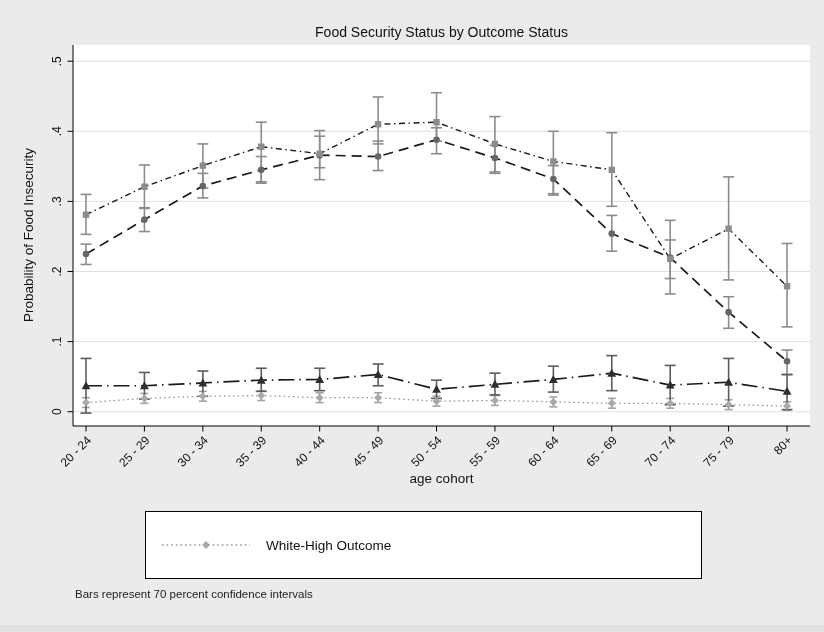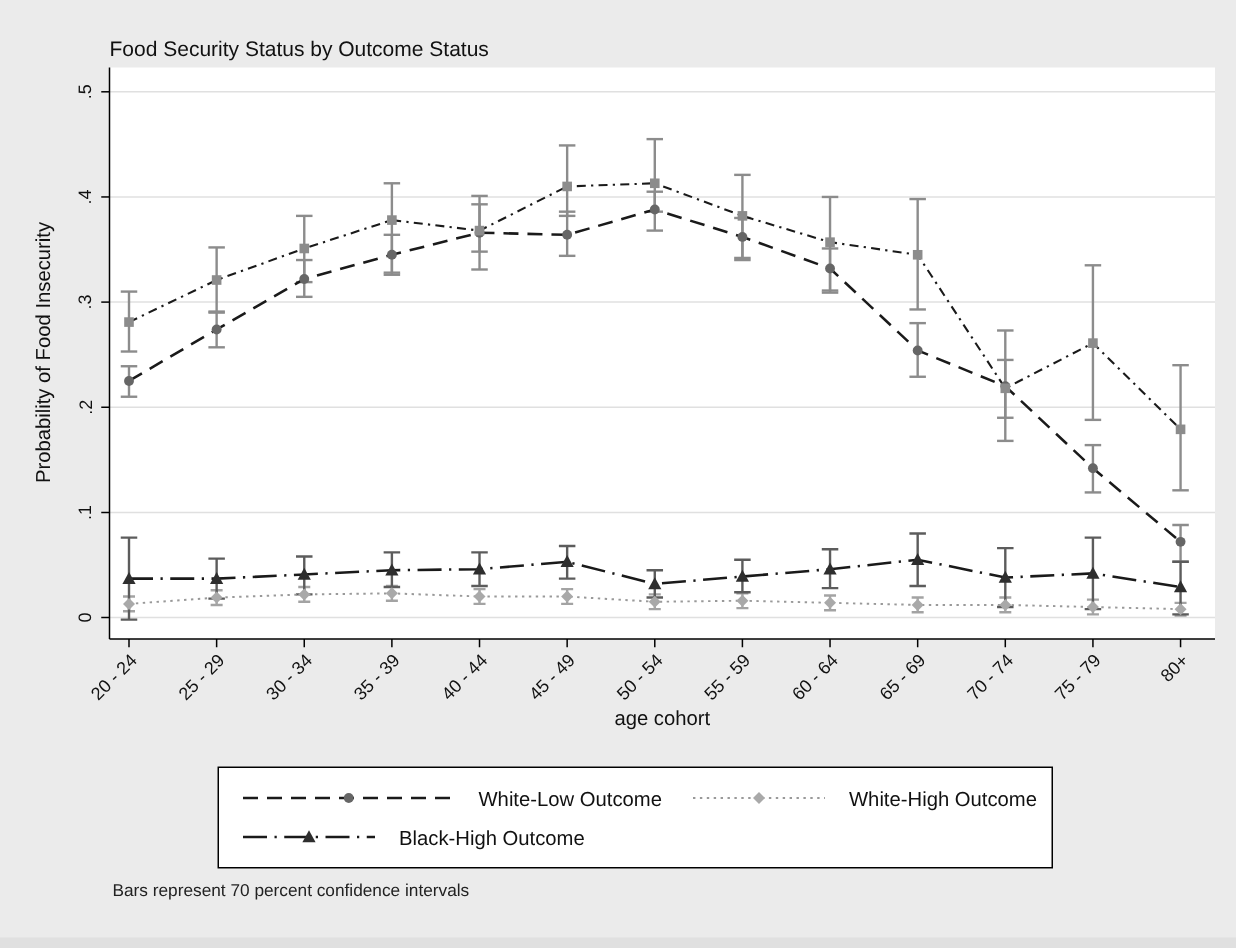--- a/index.html
+++ b/index.html
@@ -4,21 +4,21 @@
 <style>
   html,body{margin:0;padding:0;}
   body{
     width:824px;height:632px;position:relative;overflow:hidden;
     background:#ebebeb;
     font-family:"Liberation Sans", sans-serif;
     color:#111;
   }
   #chart-title{
     position:absolute;left:73px;top:24px;width:737px;
-    text-align:left;font-size:14px;color:#111;
+    text-align:center;font-size:14px;color:#111;
   }
   #chart-svg{position:absolute;left:0;top:0;}
   #x-axis-title{
     position:absolute;left:73px;top:471px;width:737px;
     text-align:center;font-size:13.5px;color:#111;
   }
   #y-axis-title{
     position:absolute;left:-120px;top:226px;width:300px;height:18px;
     text-align:center;font-size:13.5px;color:#111;
     transform:rotate(-90deg);
@@ -318,37 +318,23 @@
       <text x="793.04" y="441" text-anchor="end" font-size="12" fill="#111111" transform="rotate(-45 793.04 441)" class="tick-text">80+</text>
     </g>
   </svg>
 
 <div id="x-axis-title">age cohort</div>
 <div id="y-axis-title">Probability of Food Insecurity</div>
 
 <div id="legend-box">
   <div id="legend-grid">
       <div class="legend-item">
-        <svg width="145" height="16">
-          <line x1="2" y1="8" x2="143" y2="8" stroke="#1a1a1a" stroke-width="1.7" stroke-dasharray="10 6"></line>
-          <circle cx="72.5" cy="8" r="3.3" fill="#666666"></circle>
-        </svg>
-        <span class="legend-label">White-Low Outcome</span>
-      </div>
-      <div class="legend-item">
         <svg width="92" height="16">
           <line x1="2" y1="8" x2="90" y2="8" stroke="#999999" stroke-width="1.3" stroke-dasharray="1.6 3"></line>
           <path d="M 46 4 L 50 8 L 46 12 L 42 8 Z" fill="#a9a9a9"></path>
         </svg>
         <span class="legend-label">White-High Outcome</span>
       </div>
-      <div class="legend-item">
-        <svg width="92" height="16">
-          <line x1="2" y1="8" x2="90" y2="8" stroke="#1a1a1a" stroke-width="1.7" stroke-dasharray="16 5 1.5 5"></line>
-          <path d="M 46 3.5 L 50.4 11.5 L 41.6 11.5 Z" fill="#2e2e2e"></path>
-        </svg>
-        <span class="legend-label">Black-High Outcome</span>
-      </div>
     </div>
 </div>
 
 <div id="note">Bars represent 70 percent confidence intervals</div>
 <div id="bottom-strip"></div>
 
 </body></html>

